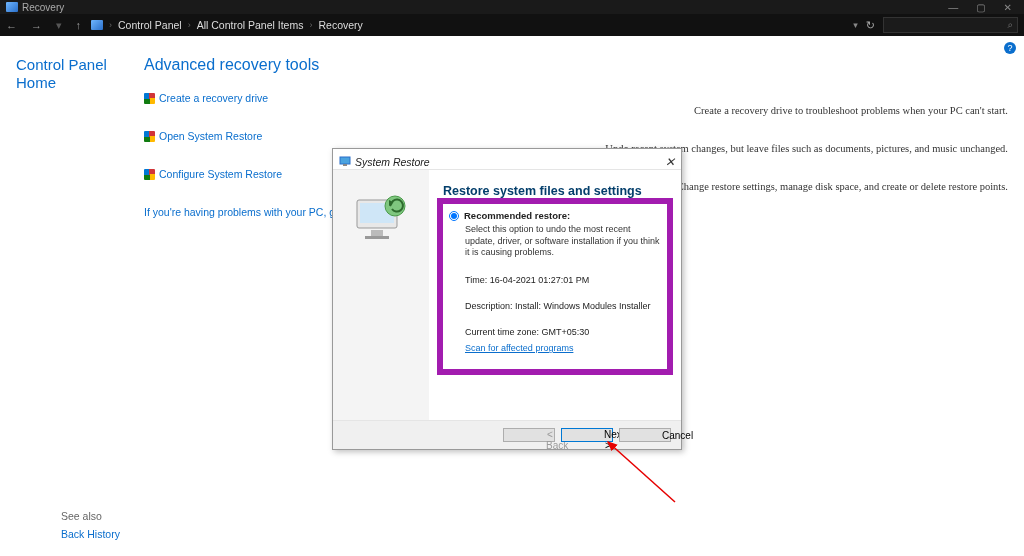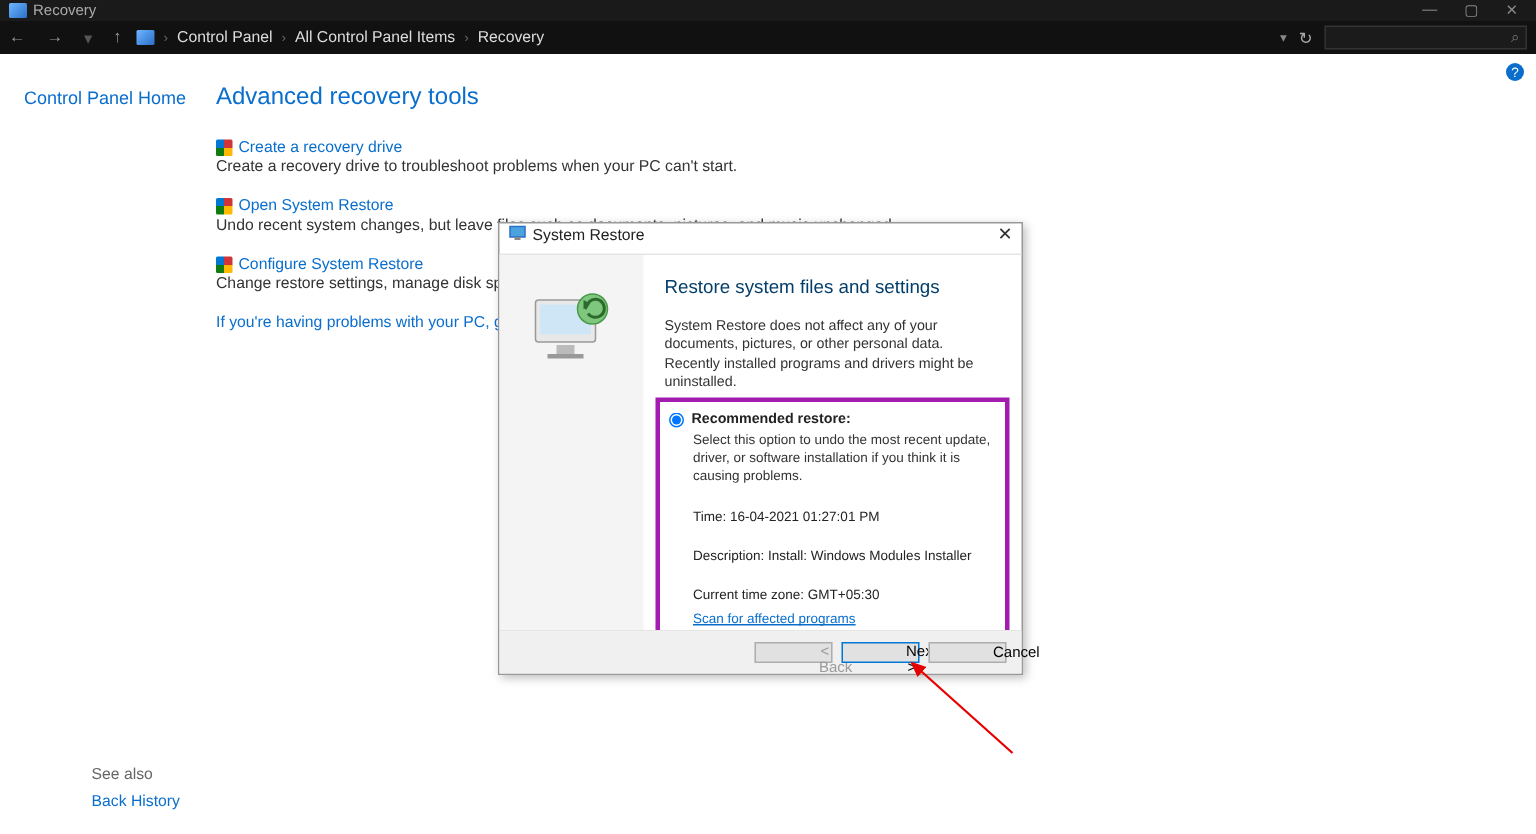--- a/index.html
+++ b/index.html
@@ -20,43 +20,43 @@
 .nav-right { display: flex; align-items: center; gap: 8px; }
 .nav-right .dd { color: #888; font-size: 9px; }
 .nav-refresh { color: #aaa; font-size: 11px; cursor: pointer;}
 .searchbox { width: 135px; height: 16px; background: #1b1b1b; border: 1px solid #333; display: flex; align-items: center; justify-content: flex-end; padding-right: 4px;}
 .searchbox .mag { color: #777; font-size: 10px;}
 
 .help-icon { position: absolute; right: 8px; top: 42px; width: 12px; height: 12px; background: #0a6ecd; border-radius: 50%; color:#fff;font-size:9px;display:flex;align-items:center;justify-content:center;}
 
 .content { display: flex; padding: 20px 16px; }
 .sidebar { width: 128px; flex-shrink: 0; }
-.sidebar a { color: #0a6ecd; font-size: 12px; text-decoration: none; }
+.sidebar a { color: #0a6ecd; font-size: 15px; text-decoration: none; }
 .main { flex: 1; }
 .main h1 { color: #0a6ecd; font-size: 16px; font-weight: 400; margin-bottom: 18px; }
-.tool-item { margin-bottom: 14px; }
+.tool-item { margin-bottom: 14px; text-align: right; }
 .tool-link { display: flex; align-items: center; gap: 4px; }
 .tool-link a { color: #0a6ecd; font-size: 10.5px; text-decoration: none; }
-.tool-desc { color: #333; font-size: 10.5px; margin-top: 1px; }
+.tool-desc { color: #333; font-size: 10.5px; margin-top: 1px; font-family: Liberation Serif, serif; }
 .hint { color: #0a6ecd; font-size: 10.5px; margin-top: 14px; }
 .shield { display:inline-block; width:11px; height:11px; background: conic-gradient(#d13438 0 25%, #ffb900 0 50%, #107c10 0 75%, #0078d4 0 100%); border-radius: 1px; }
 
 .see-also { position: absolute; left: 16px; bottom: 16px; font-size: 10.5px; color: #666; margin-left: 45px; }
 .see-also a { color: #0a6ecd; text-decoration: none; display: block; margin-top: 6px; }
 
 .dialog { position: absolute; left: 332px; top: 148px; width: 350px; height: 302px; background: #fff; border: 1px solid #999; box-shadow: 2px 2px 6px rgba(0,0,0,.25); }
-.dialog-title { height: 20px; display:flex; align-items:flex-start; justify-content: space-between; padding: 0 6px; font-size: 10.5px; color:#222;}
+.dialog-title { height: 20px; display:flex; align-items:flex-end; justify-content: space-between; padding: 0 6px; font-size: 10.5px; color:#222;font-style:italic;}
 .dialog-title .left {display:flex;align-items:center;gap:4px;}
 .dialog-title .close { font-size: 12px; color:#333; cursor:pointer;}
 .dialog-body { display: flex; height: 252px; border-top: 1px solid #e5e5e5; border-bottom: 1px solid #e5e5e5; }
 .dialog-left { width: 96px; background: #f4f4f4; display:flex; align-items:flex-start; justify-content:center; padding-top: 22px;}
 .dialog-right { flex: 1; padding: 14px 14px 10px 14px; overflow: hidden;}
-.dialog-right h2 { color: #033e6b; font-size: 12.5px; font-weight: 400; margin-bottom: 14px; }
+.dialog-right h2 { color: #033e6b; font-size: 12.5px; font-weight: 700; }
 .dialog-right .para { font-size: 9.5px; color:#333; margin-bottom: 10px; line-height: 1.3;}
-.highlight-box { border: 3px solid #a21caf; margin: 0 -6px 0 -6px; padding: 6px 6px; }
+.highlight-box { border: 6px solid #a21caf; margin: 0 -6px 0 -6px; padding: 6px 6px; }
 .radio-row { display:flex; align-items:flex-start; gap:5px; font-size: 9.5px; color:#222; margin-bottom: 2px;}
 .radio-row input { margin-top: 1px; width:10px; height:10px;}
 .radio-label { font-weight: 600;}
 .sub-desc { font-size: 9px; color:#333; margin: 3px 0 10px 16px; line-height:1.3;}
 .kv { font-size: 9px; color:#222; margin: 16px 0 2px 16px;}
 .scan-link { font-size: 9px; color:#0a6ecd; text-decoration: underline; margin: 6px 0 10px 16px; display:block; cursor:pointer;}
 .dialog-footer { height: 28px; background: #f0f0f0; display:flex; align-items:center; justify-content:flex-end; gap:6px; padding: 0 10px;}
 .dlg-btn { width: 52px; height: 14px; font-size: 10px; border: 1px solid #adadad; background: #e1e1e1; cursor: pointer; padding-left: 42px; }
 .dlg-btn.primary { border: 1.5px solid #0078d4; background:#e1e1e1;}
 .dlg-btn:disabled { color:#9a9a9a; }
@@ -169,21 +169,20 @@
             <rect x="22" y="38" width="12" height="6" fill="#bbb"></rect>
             <rect x="16" y="44" width="24" height="3" fill="#999"></rect>
             <circle cx="46" cy="14" r="10" fill="#7fc77f" stroke="#4a9a4a"></circle>
             <path d="M41 14 l3 -5 a6 6 0 1 1 -1 8" fill="none" stroke="#2d6b2d" stroke-width="2"></path>
             <polygon points="40,8 44,10 40,14" fill="#2d6b2d"></polygon>
           </svg>
       </span>
     </div>
     <div class="dialog-right">
       <h2>Restore system files and settings</h2>
-      <div class="para" style="margin-bottom:4px">System Restore does not affect any of your documents, pictures, or other personal data. Recently installed programs and drivers might be uninstalled.</div>
 
       <div class="highlight-box">
         <div class="radio-row">
           <input type="radio" checked="" style="">
           <span class="radio-label">Recommended restore:</span>
         </div>
         <div class="sub-desc">Select this option to undo the most recent update, driver, or software installation if you think it is causing problems.</div>
         <div class="kv"><span>Time:</span> <span>16-04-2021 01:27:01 PM</span></div>
         <div class="kv"><span>Description:</span> <span>Install: Windows Modules Installer</span></div>
         <div class="kv"><span>Current time zone:</span> <span>GMT+05:30</span></div>

